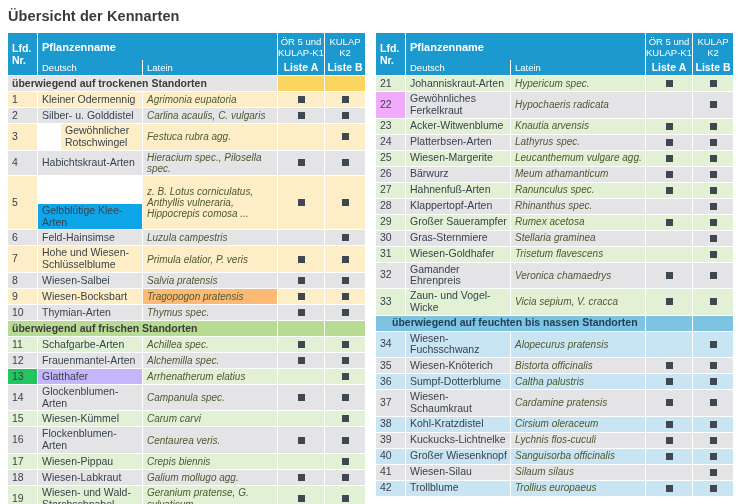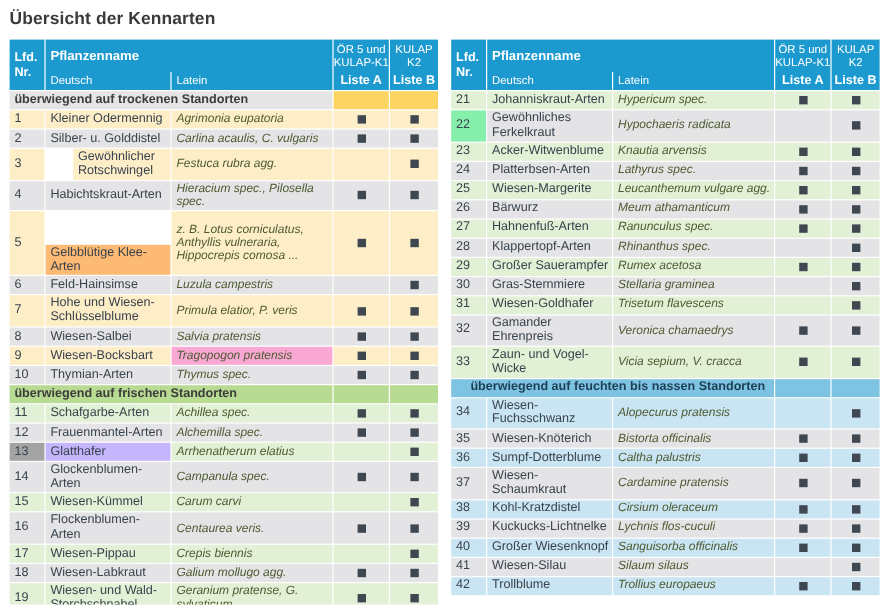--- a/index.html
+++ b/index.html
@@ -95,21 +95,21 @@
           <div class="c c-nr" style="background: rgb(228, 228, 230); color: rgb(57, 67, 77);">4</div>
           <div class="c c-de" style="background: rgb(228, 228, 230); color: rgb(57, 67, 77);">Habichtskraut-Arten</div>
           <div class="c c-la" style="background: rgb(228, 228, 230); color: rgb(78, 90, 49);">Hieracium spec., Pilosella spec.</div>
           <div class="c c-chk" style="background: rgb(228, 228, 230);">
             <span class="sq" style="background: rgb(63, 71, 80);"></span>
           </div>
           <div class="c c-chk" style="background: rgb(228, 228, 230);">
             <span class="sq" style="background: rgb(63, 71, 80);"></span>
           </div>
           <div class="c c-nr" style="background: rgb(253, 238, 200); color: rgb(57, 67, 77);">5</div>
-          <div class="c c-de" style="background: #fdba74; color: rgb(57, 67, 77); margin-top: 28px;">Gelbblütige Klee-Arten</div>
+          <div class="c c-de" style="background: #0ea5e9; color: rgb(57, 67, 77); margin-top: 28px;">Gelbblütige Klee-Arten</div>
           <div class="c c-la" style="background: rgb(253, 238, 200); color: rgb(78, 90, 49);">z. B. Lotus corniculatus, Anthyllis vulneraria, Hippocrepis comosa ...</div>
           <div class="c c-chk" style="background: rgb(253, 238, 200);">
             <span class="sq" style="background: rgb(63, 71, 80);"></span>
           </div>
           <div class="c c-chk" style="background: rgb(253, 238, 200);">
             <span class="sq" style="background: rgb(63, 71, 80);"></span>
           </div>
           <div class="c c-nr" style="background: rgb(228, 228, 230); color: rgb(57, 67, 77);">6</div>
           <div class="c c-de" style="background: rgb(228, 228, 230); color: rgb(57, 67, 77);">Feld-Hainsimse</div>
           <div class="c c-la" style="background: rgb(228, 228, 230); color: rgb(78, 90, 49);">Luzula campestris</div>
@@ -130,21 +130,21 @@
           <div class="c c-de" style="background: rgb(228, 228, 230); color: rgb(57, 67, 77);">Wiesen-Salbei</div>
           <div class="c c-la" style="background: rgb(228, 228, 230); color: rgb(78, 90, 49);">Salvia pratensis</div>
           <div class="c c-chk" style="background: rgb(228, 228, 230);">
             <span class="sq" style="background: rgb(63, 71, 80);"></span>
           </div>
           <div class="c c-chk" style="background: rgb(228, 228, 230);">
             <span class="sq" style="background: rgb(63, 71, 80);"></span>
           </div>
           <div class="c c-nr" style="background: rgb(253, 238, 200); color: rgb(57, 67, 77);">9</div>
           <div class="c c-de" style="background: rgb(253, 238, 200); color: rgb(57, 67, 77);">Wiesen-Bocksbart</div>
-          <div class="c c-la" style="background: #f9a8d4; color: rgb(78, 90, 49); text-align: center;">Tragopogon pratensis</div>
+          <div class="c c-la" style="background: #fdba74; color: rgb(78, 90, 49); text-align: center;">Tragopogon pratensis</div>
           <div class="c c-chk" style="background: rgb(253, 238, 200);">
             <span class="sq" style="background: rgb(63, 71, 80);"></span>
           </div>
           <div class="c c-chk" style="background: rgb(253, 238, 200);">
             <span class="sq" style="background: rgb(63, 71, 80);"></span>
           </div>
           <div class="c c-nr" style="background: rgb(228, 228, 230); color: rgb(57, 67, 77);">10</div>
           <div class="c c-de" style="background: rgb(228, 228, 230); color: rgb(57, 67, 77);">Thymian-Arten</div>
           <div class="c c-la" style="background: rgb(228, 228, 230); color: rgb(78, 90, 49);">Thymus spec.</div>
           <div class="c c-chk" style="background: rgb(228, 228, 230);">
@@ -167,21 +167,21 @@
           </div>
           <div class="c c-nr" style="background: rgb(228, 228, 230); color: rgb(57, 67, 77);">12</div>
           <div class="c c-de" style="background: rgb(228, 228, 230); color: rgb(57, 67, 77);">Frauenmantel-Arten</div>
           <div class="c c-la" style="background: rgb(228, 228, 230); color: rgb(78, 90, 49);">Alchemilla spec.</div>
           <div class="c c-chk" style="background: rgb(228, 228, 230);">
             <span class="sq" style="background: rgb(63, 71, 80);"></span>
           </div>
           <div class="c c-chk" style="background: rgb(228, 228, 230);">
             <span class="sq" style="background: rgb(63, 71, 80);"></span>
           </div>
-          <div class="c c-nr" style="background: #a3a3a3; color: rgb(57, 67, 77);">13</div>
+          <div class="c c-nr" style="background: #22c55e; color: rgb(57, 67, 77);">13</div>
           <div class="c c-de" style="background: #c4b5fd; color: rgb(57, 67, 77);">Glatthafer</div>
           <div class="c c-la" style="background: rgb(226, 240, 213); color: rgb(78, 90, 49);">Arrhenatherum elatius</div>
           <div class="c c-chk" style="background: rgb(226, 240, 213);"></div>
           <div class="c c-chk" style="background: rgb(226, 240, 213);">
             <span class="sq" style="background: rgb(63, 71, 80);"></span>
           </div>
           <div class="c c-nr" style="background: rgb(228, 228, 230); color: rgb(57, 67, 77);">14</div>
           <div class="c c-de" style="background: rgb(228, 228, 230); color: rgb(57, 67, 77);">Glockenblumen-Arten</div>
           <div class="c c-la" style="background: rgb(228, 228, 230); color: rgb(78, 90, 49);">Campanula spec.</div>
           <div class="c c-chk" style="background: rgb(228, 228, 230);">
@@ -267,21 +267,21 @@
         <div class="kbody">
           <div class="c c-nr" style="background: rgb(226, 240, 213); color: rgb(57, 67, 77);">21</div>
           <div class="c c-de" style="background: rgb(226, 240, 213); color: rgb(57, 67, 77);">Johanniskraut-Arten</div>
           <div class="c c-la" style="background: rgb(226, 240, 213); color: rgb(78, 90, 49);">Hypericum spec.</div>
           <div class="c c-chk" style="background: rgb(226, 240, 213);">
             <span class="sq" style="background: rgb(63, 71, 80);"></span>
           </div>
           <div class="c c-chk" style="background: rgb(226, 240, 213);">
             <span class="sq" style="background: rgb(63, 71, 80);"></span>
           </div>
-          <div class="c c-nr" style="background: #86efac; color: rgb(57, 67, 77);">22</div>
+          <div class="c c-nr" style="background: #f0abfc; color: rgb(57, 67, 77);">22</div>
           <div class="c c-de" style="background: rgb(228, 228, 230); color: rgb(57, 67, 77);">Gewöhnliches Ferkelkraut</div>
           <div class="c c-la" style="background: rgb(228, 228, 230); color: rgb(78, 90, 49);">Hypochaeris radicata</div>
           <div class="c c-chk" style="background: rgb(228, 228, 230);"></div>
           <div class="c c-chk" style="background: rgb(228, 228, 230);">
             <span class="sq" style="background: rgb(63, 71, 80);"></span>
           </div>
           <div class="c c-nr" style="background: rgb(226, 240, 213); color: rgb(57, 67, 77);">23</div>
           <div class="c c-de" style="background: rgb(226, 240, 213); color: rgb(57, 67, 77);">Acker-Witwenblume</div>
           <div class="c c-la" style="background: rgb(226, 240, 213); color: rgb(78, 90, 49);">Knautia arvensis</div>
           <div class="c c-chk" style="background: rgb(226, 240, 213);">

